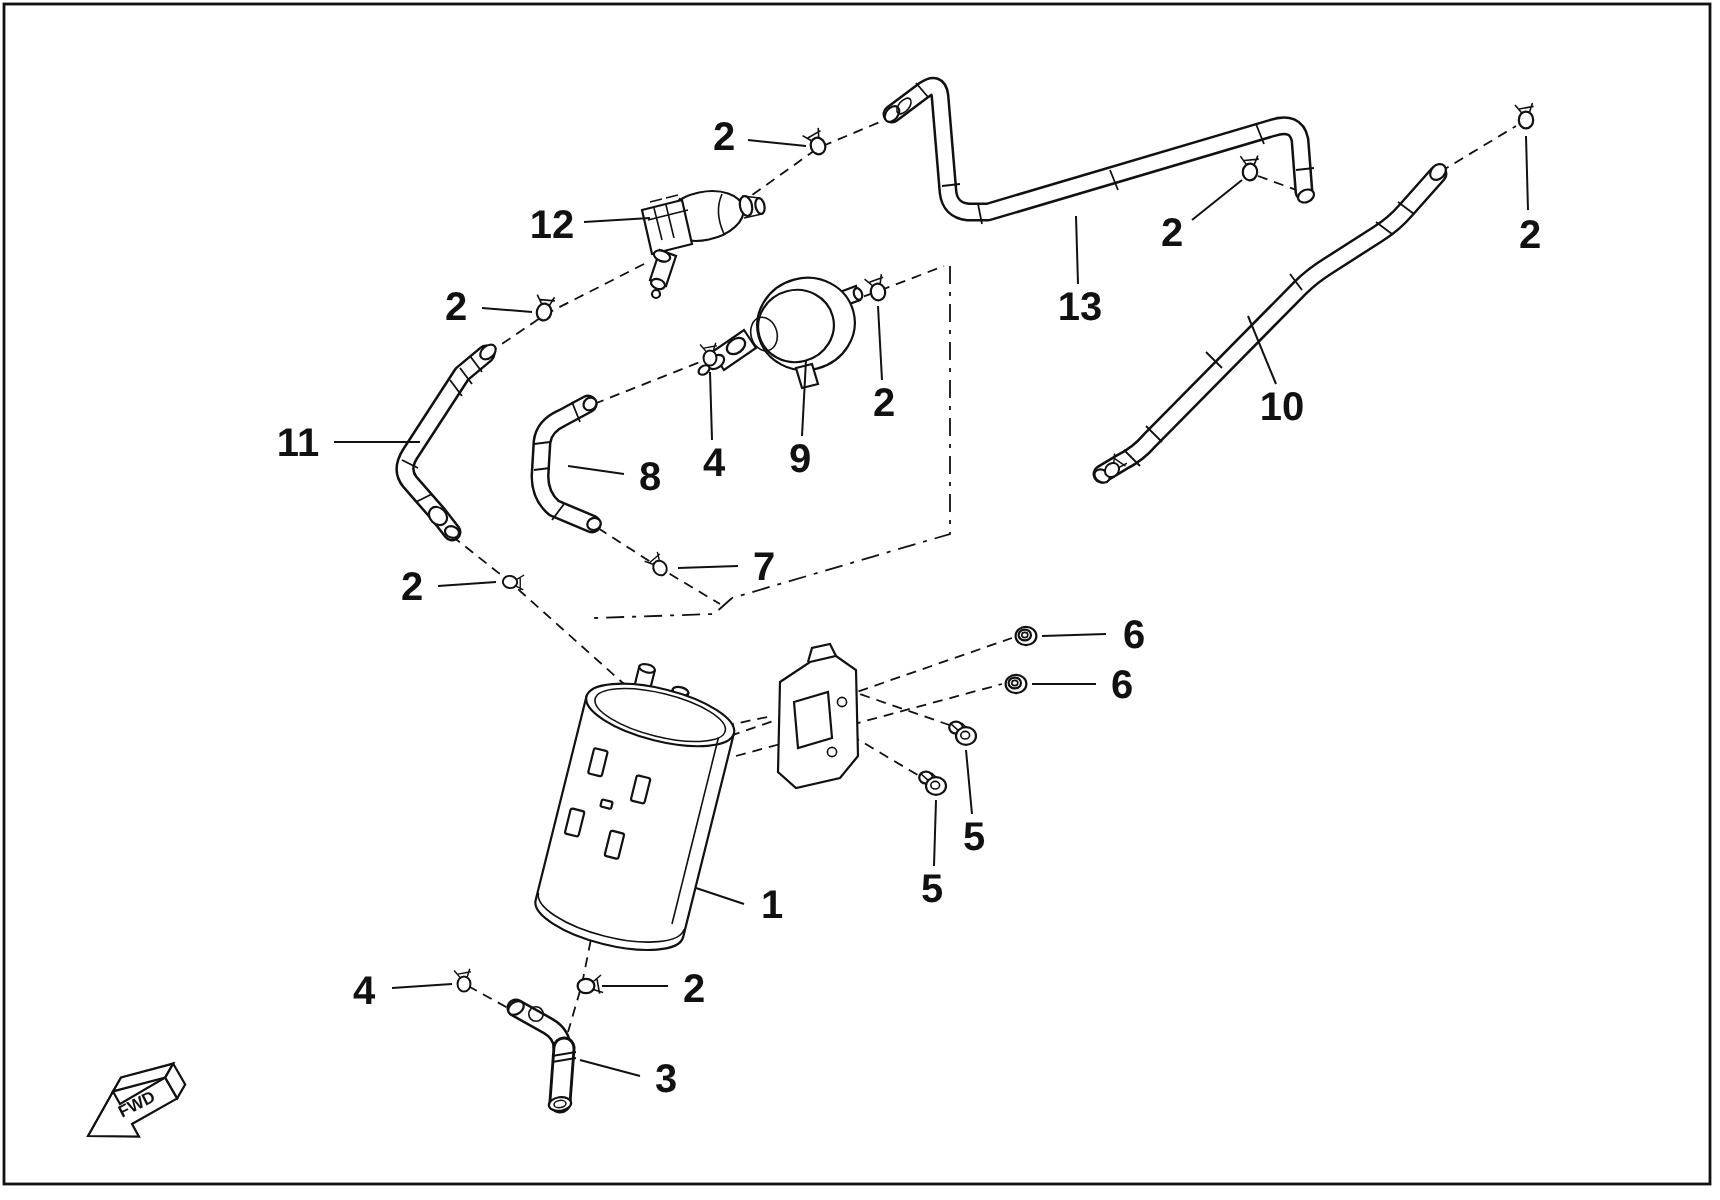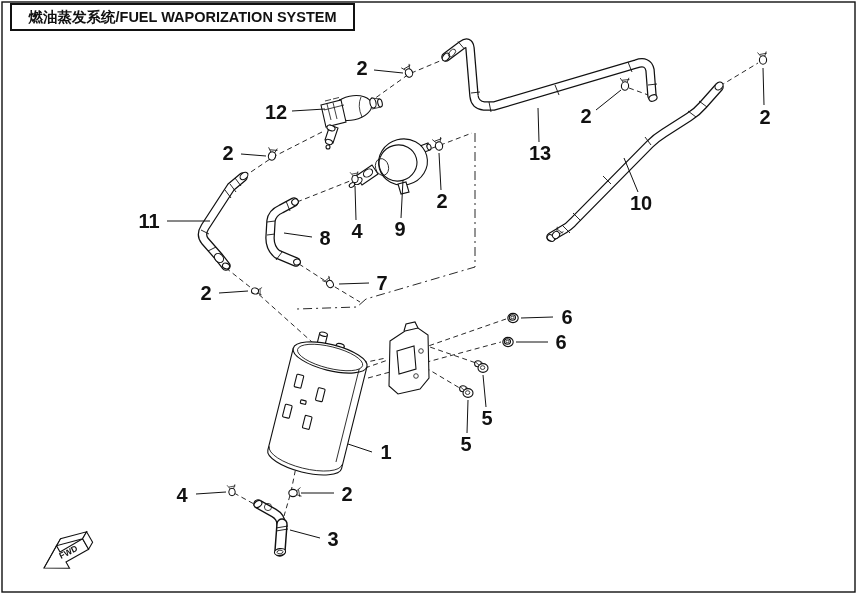--- a/index.html
+++ b/index.html
@@ -248,17 +248,14 @@
         <text x="641" y="210" class="callout">10</text>
         <line x1="167" y1="221" x2="210" y2="221" class="leader"></line>
         <text x="149" y="228" class="callout">11</text>
         <line x1="292" y1="111" x2="325" y2="109" class="leader"></line>
         <text x="276" y="119" class="callout">12</text>
         <line x1="539" y1="142" x2="538" y2="108" class="leader"></line>
         <text x="540" y="160" class="callout">13</text>
       </g>
 </svg>
 
-<div class="titlebox">
-  <span>燃油蒸发系统/FUEL WAPORIZATION SYSTEM</span>
+
 </div>
 
-</div>
-
 </body></html>

